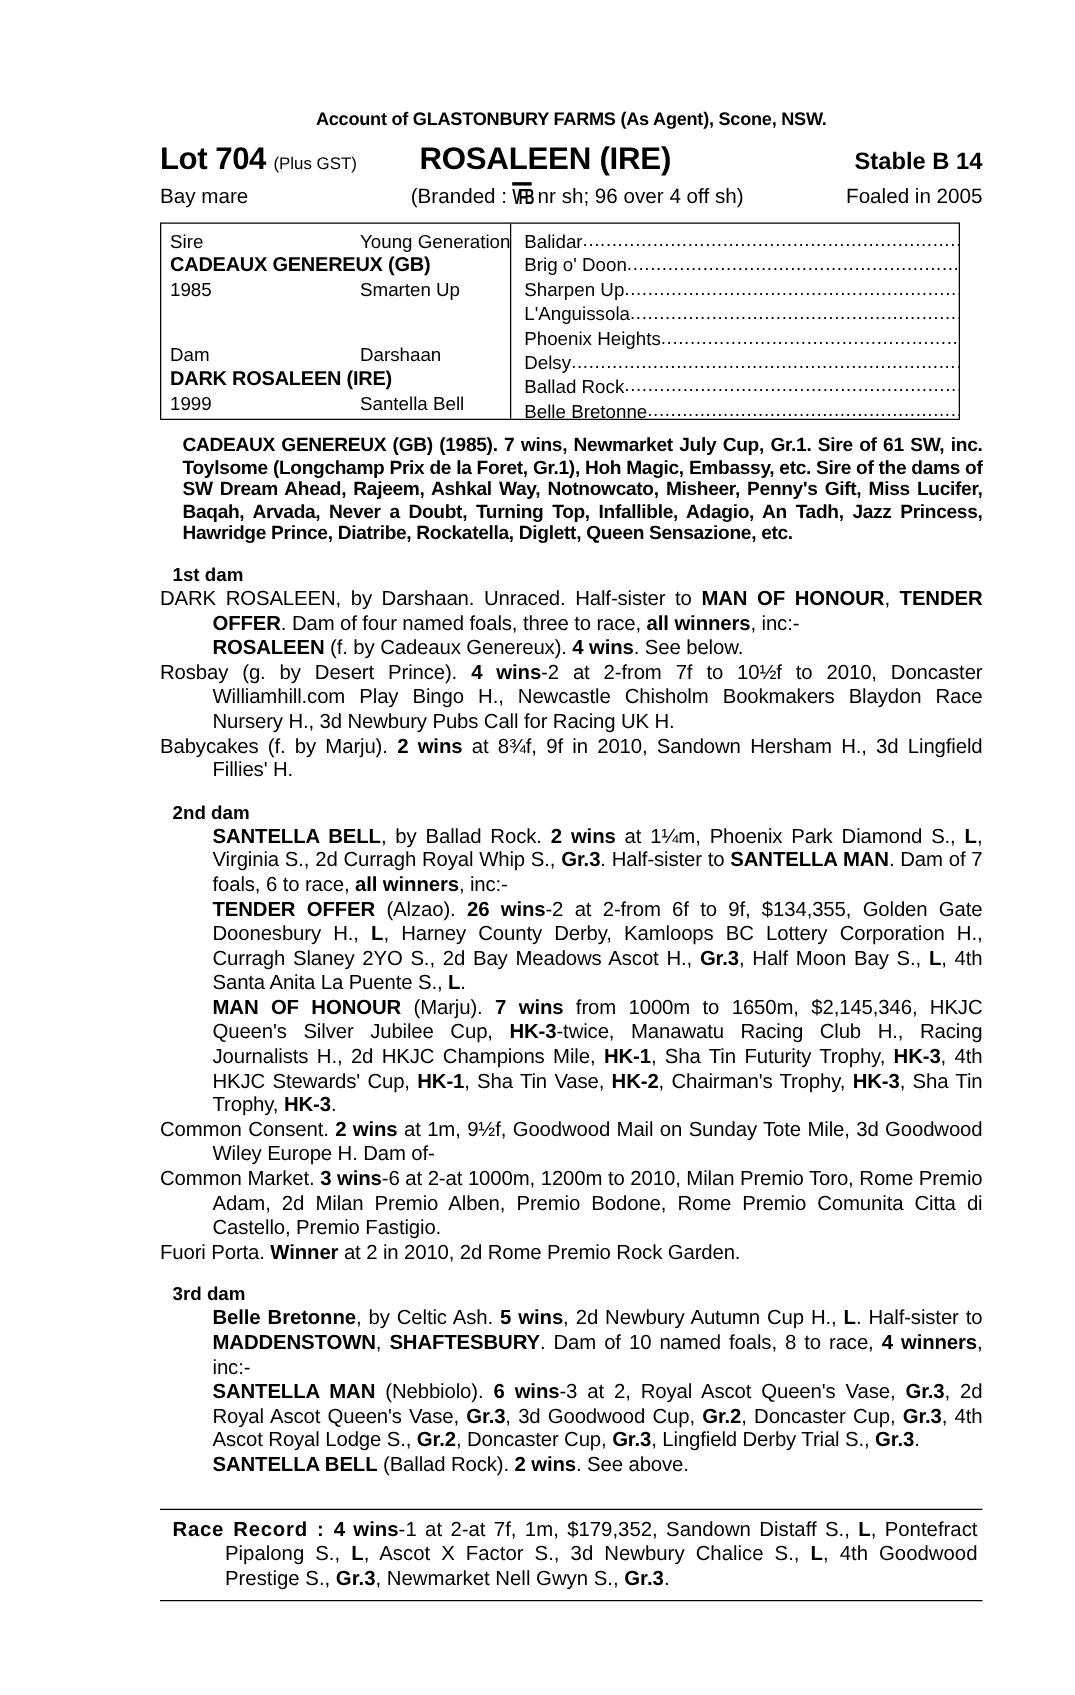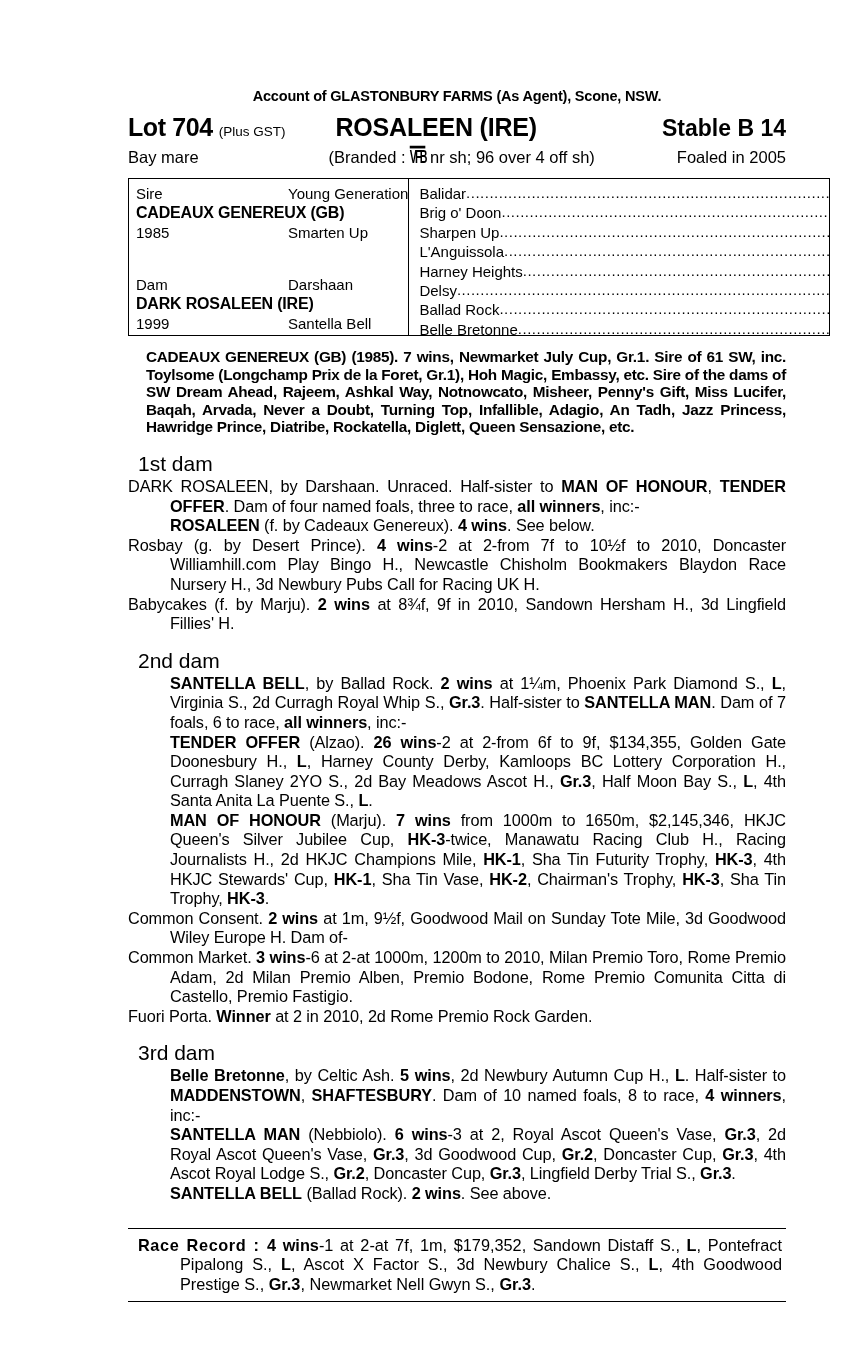--- a/index.html
+++ b/index.html
@@ -58,21 +58,21 @@
     margin-left: 6px;
   }
   .horse-name {
     font-size: 25px;
     font-weight: bold;
     letter-spacing: -0.2px;
     white-space: nowrap;
     margin-left: 50px;
   }
   .stable {
-    font-size: 23px;
+    font-size: 19px;
     font-weight: bold;
     white-space: nowrap;
   }
   .desc-row {
     display: flex;
     align-items: baseline;
     justify-content: space-between;
     font-size: 16.5px;
     margin-bottom: 11px;
   }
@@ -92,21 +92,21 @@
     margin: 0 3px 0 2px;
     position: relative;
     top: -1px;
   }
 
   
   .ped-box {
     border: 1.5px solid #000;
     box-sizing: border-box;
     display: flex;
-    width: 702px;
+    width: 640px;
     height: 158px;
     margin-bottom: 12px;
     overflow: hidden;
   }
   .ped-left {
     width: 347px;
     box-sizing: border-box;
     border-right: 1.5px solid #000;
     padding: 5px 0 0 7px;
     position: relative;
@@ -157,22 +157,22 @@
     font-weight: bold;
     line-height: 17.6px;
     letter-spacing: -0.25px;
     text-align: justify;
     margin: 0 0 16px 18px;
     width: 640px;
   }
 
   
   .dam-head {
-    font-size: 21px;
-    font-weight: normal;
+    font-size: 15px;
+    font-weight: bold;
     margin: 0 0 1px 10px;
   }
   .sec-gap { height: 15px; }
   p.e {
     margin: 0;
     font-size: 16.3px;
     line-height: 19.6px;
     text-align: justify;
     text-justify: inter-word;
     letter-spacing: -0.1px;
@@ -270,21 +270,21 @@
           </div>
           <div class="gp-line">
             <span class="gp-a">Sharpen Up</span>
             <span class="gp-dots">................................................................................</span>
           </div>
           <div class="gp-line">
             <span class="gp-a">L'Anguissola</span>
             <span class="gp-dots">................................................................................</span>
           </div>
           <div class="gp-line">
-            <span class="gp-a">Harney Heights</span>
+            <span class="gp-a">Phoenix Heights</span>
             <span class="gp-dots">................................................................................</span>
           </div>
           <div class="gp-line">
             <span class="gp-a">Delsy</span>
             <span class="gp-dots">................................................................................</span>
           </div>
           <div class="gp-line">
             <span class="gp-a">Ballad Rock</span>
             <span class="gp-dots">................................................................................</span>
           </div>

